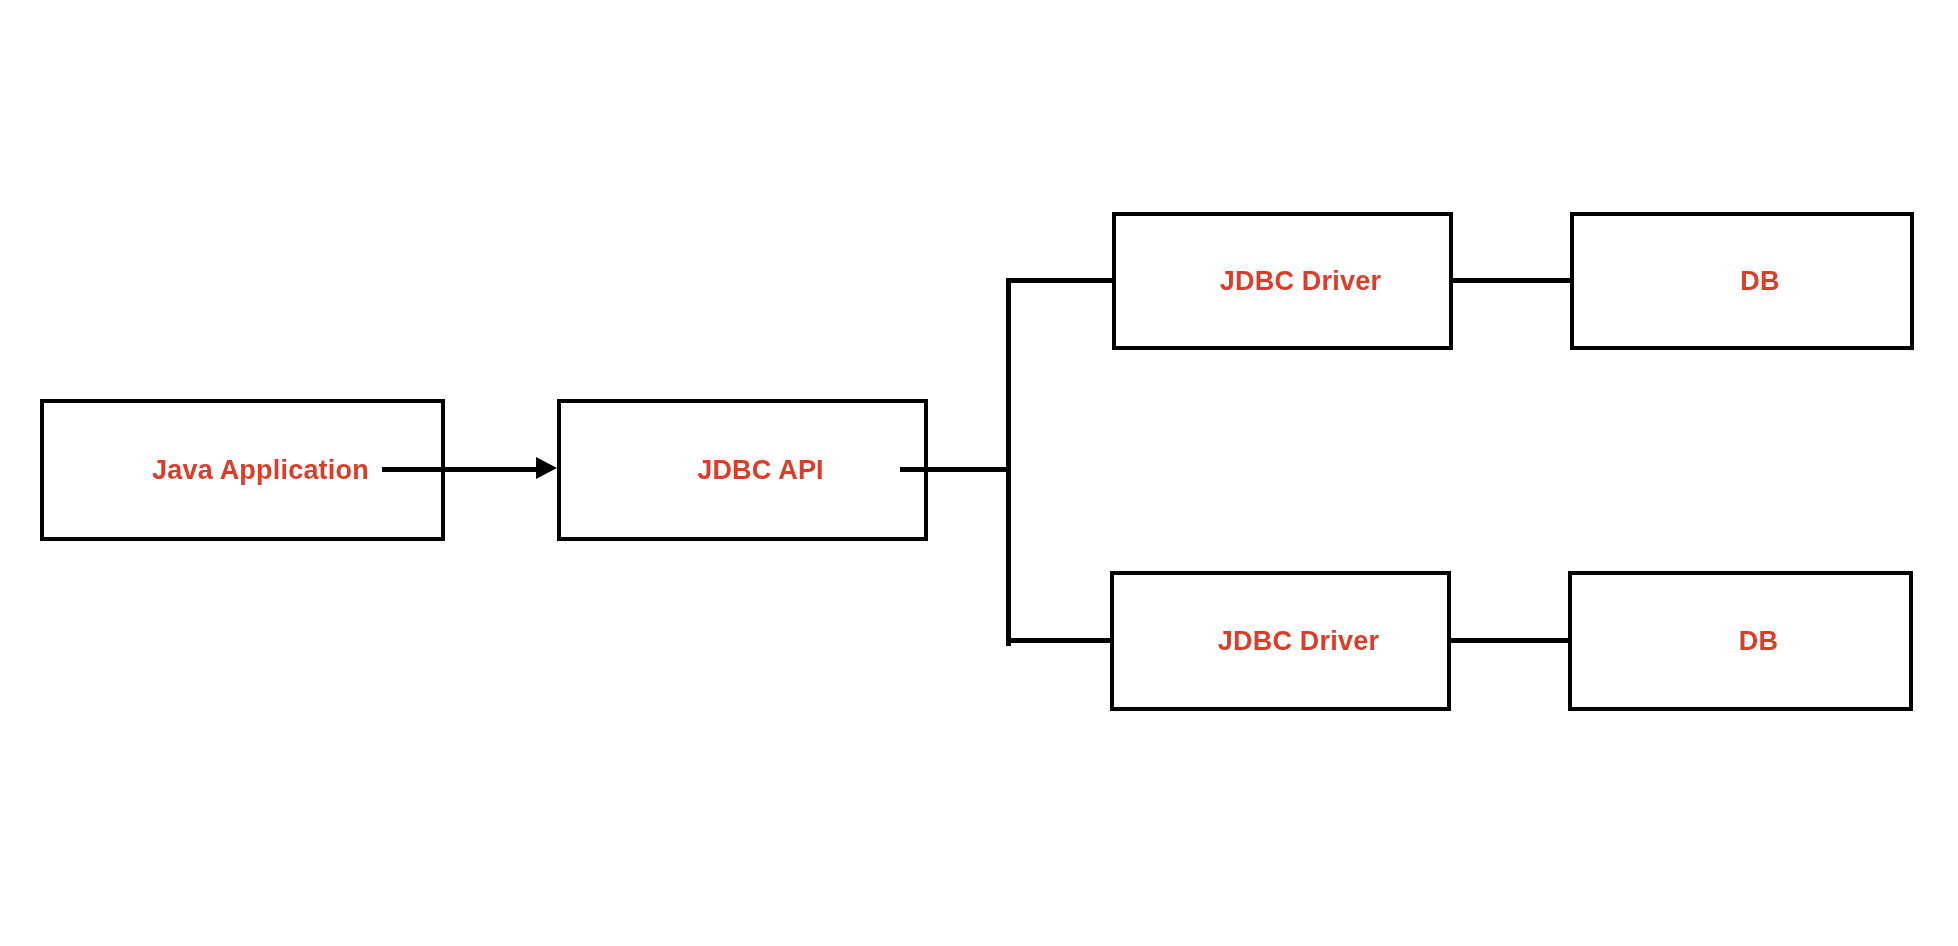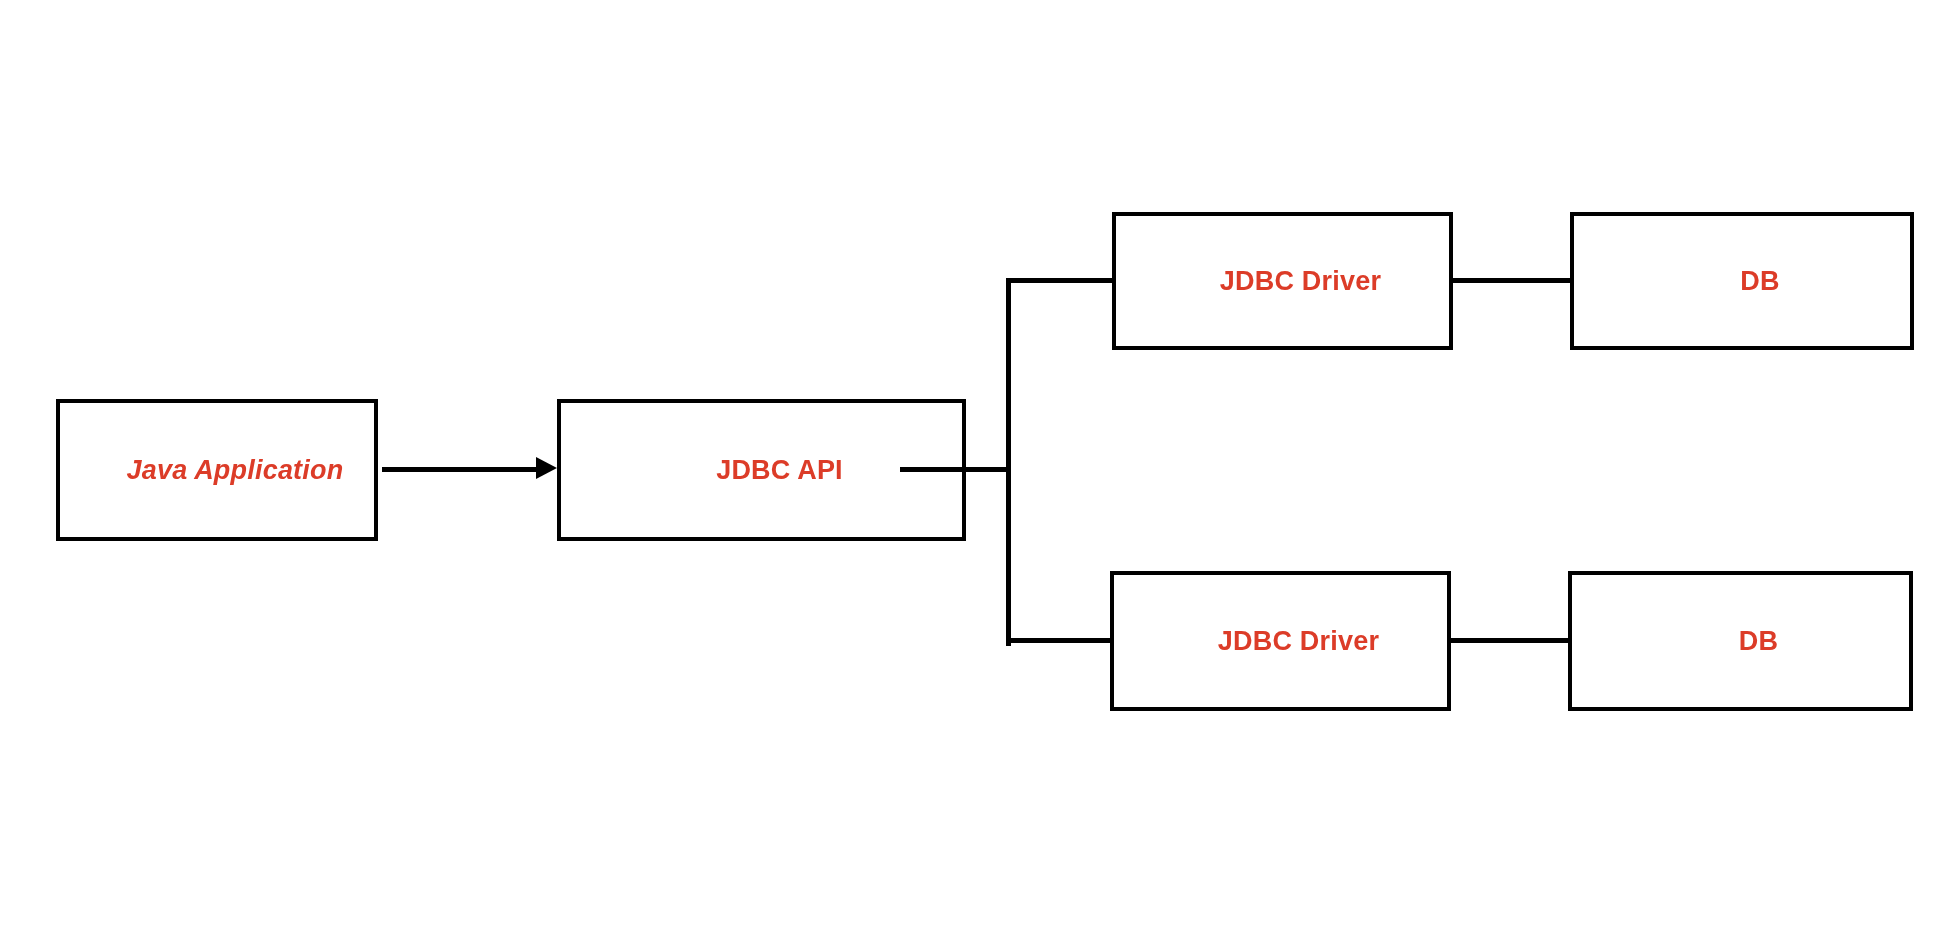--- a/index.html
+++ b/index.html
@@ -30,22 +30,22 @@
   .node-label {
     font-family: "Liberation Sans", sans-serif;
     font-weight: bold;
     font-size: 27px;
     letter-spacing: 0.2px;
     color: #DC3C28;
     white-space: nowrap;
     user-select: none;
   }
   
-  #node-java-application { left: 56px;   top: 399px; width: 322px; height: 142px; font-style: italic; }
-  #node-jdbc-api        { left: 557px;  top: 399px; width: 409px; height: 142px; }
+  #node-java-application { left: 40px;   top: 399px; width: 405px; height: 142px; }
+  #node-jdbc-api        { left: 557px;  top: 399px; width: 371px; height: 142px; }
   #node-jdbc-driver-1   { left: 1112px; top: 212px; width: 341px; height: 138px; }
   #node-db-1            { left: 1570px; top: 212px; width: 344px; height: 138px; }
   #node-jdbc-driver-2   { left: 1110px; top: 571px; width: 341px; height: 140px; }
   #node-db-2            { left: 1568px; top: 571px; width: 345px; height: 140px; }
 
   
   .edge-h {
     position: absolute;
     height: 5px;
     background: #000000;

